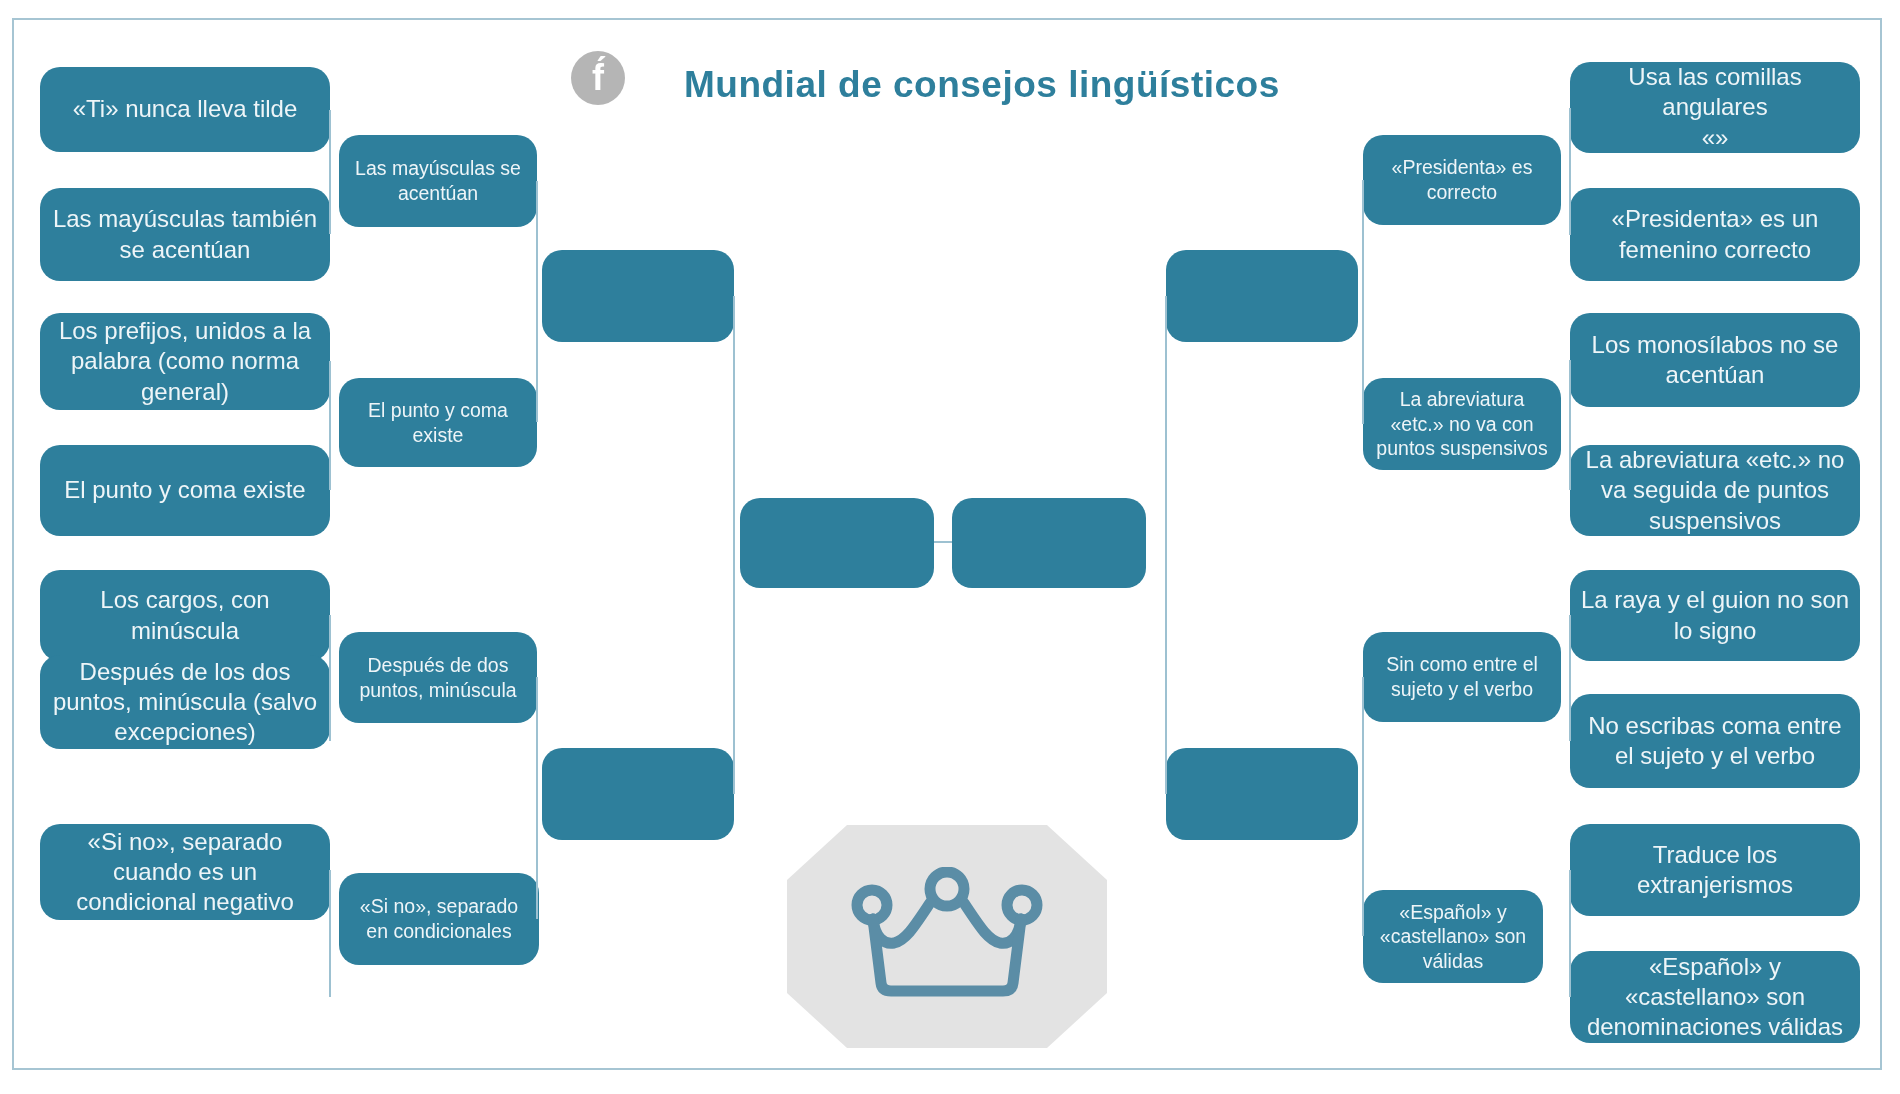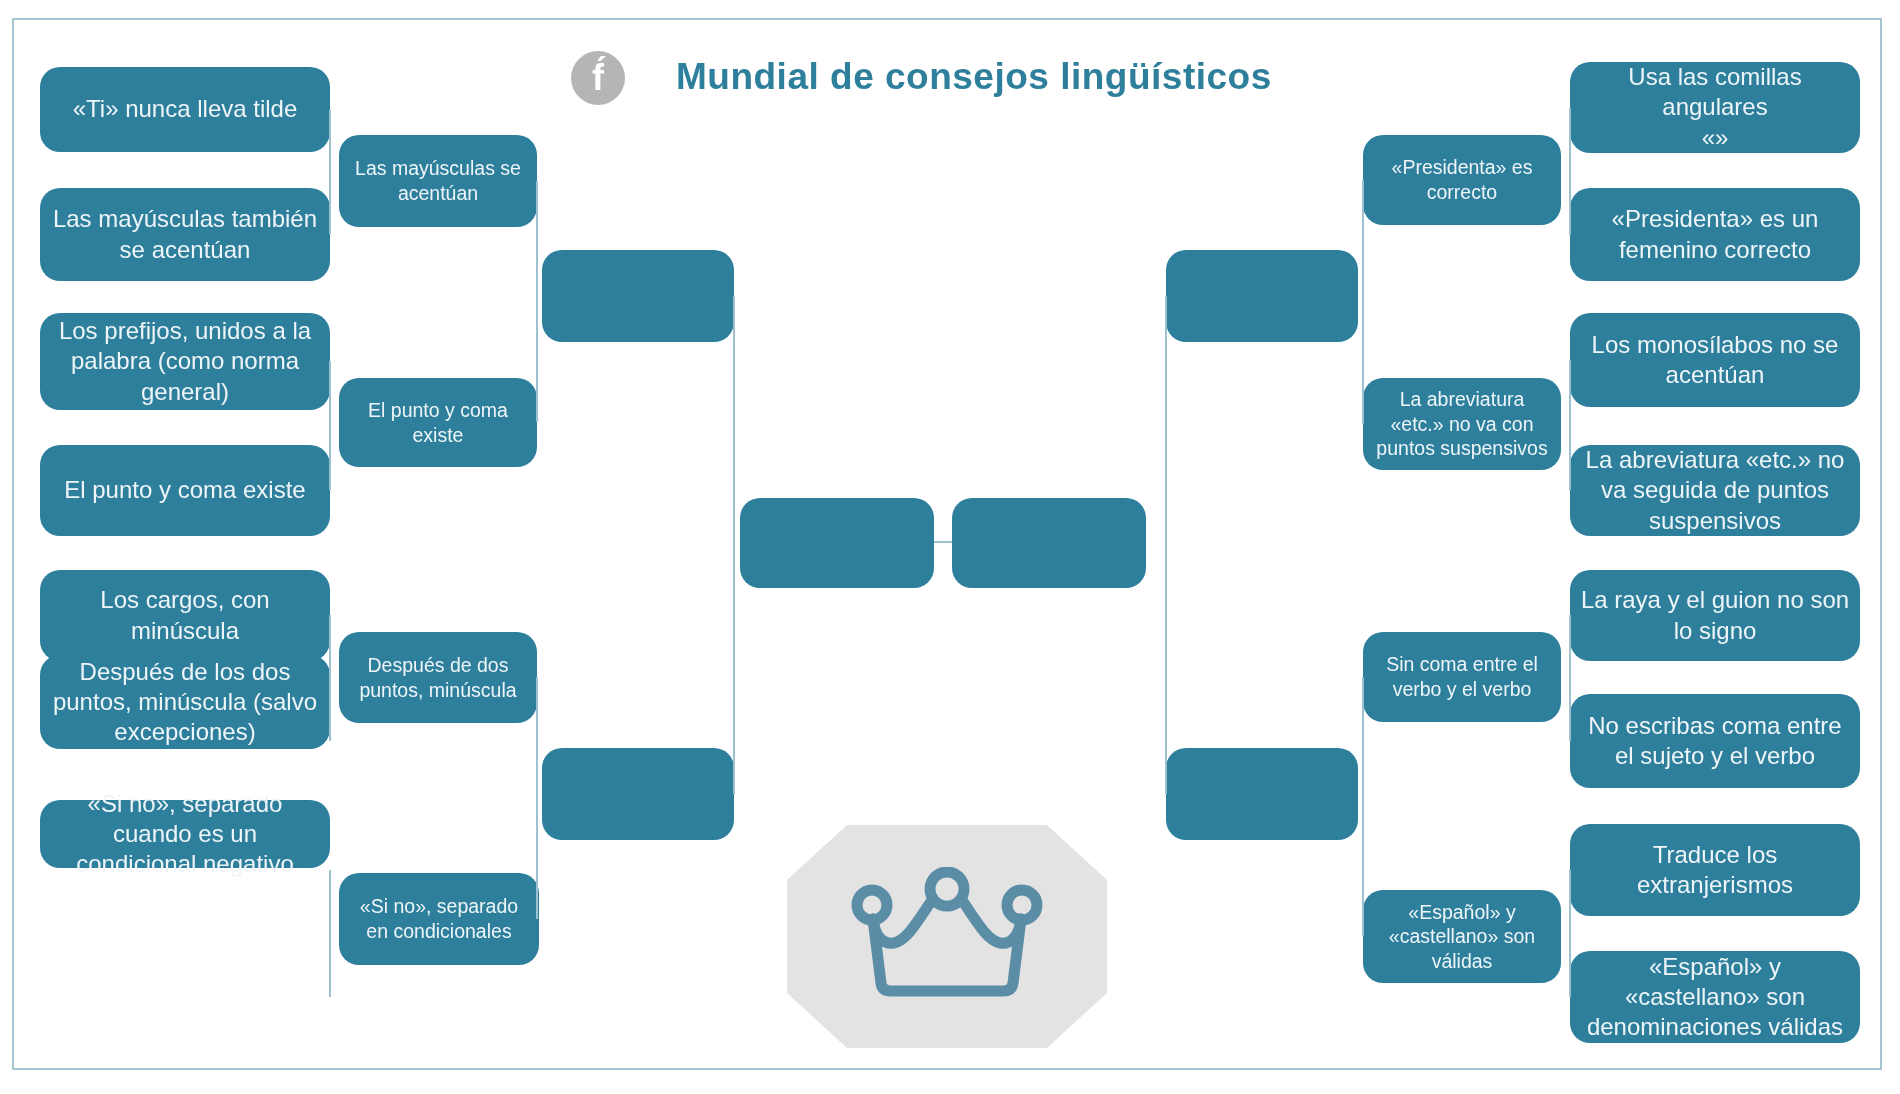--- a/index.html
+++ b/index.html
@@ -3,21 +3,21 @@
 <meta charset="utf-8">
 <style>
   html,body{margin:0;padding:0;background:#ffffff;}
   .stage{position:relative;width:1900px;height:1094px;background:#ffffff;overflow:hidden;
          font-family:"Liberation Sans",sans-serif;}
   .frame{position:absolute;left:12px;top:18px;width:1870px;height:1052px;
          border:2px solid var(--frame,#a6c5d3);box-sizing:border-box;background:#ffffff;}
   .logo{position:absolute;left:571px;top:51px;width:54px;height:54px;border-radius:50%;
         background:var(--logo_bg,#b5b5b5);color:#ffffff;display:flex;align-items:center;
         justify-content:center;font-size:36px;font-weight:600;line-height:1;}
-  h1.title{position:absolute;left:668px;top:48px;margin:8px;font-size:37px;font-weight:700;
+  h1.title{position:absolute;left:668px;top:48px;margin:16px;font-size:37px;font-weight:700;
         color:var(--title,#2e7f9c);letter-spacing:0.5px;white-space:nowrap;}
   .box{position:absolute;background:var(--box,#2e7f9c);border-radius:20px;color:#eef5f8;
        display:flex;align-items:center;justify-content:center;text-align:center;
        white-space:pre-line;box-sizing:border-box;padding:0 10px;line-height:1.26;}
   .r1{font-size:24px;}
   .r2{font-size:19.5px;}
   .vline{position:absolute;width:2px;background:var(--connector,#9dc1d1);}
   .hline{position:absolute;height:2px;background:var(--connector,#9dc1d1);}
   .platform{position:absolute;left:787px;top:825px;width:320px;height:223px;
         background:var(--crown_bg,#e3e3e3);
@@ -34,40 +34,40 @@
     <span>f́</span>
   </div>
   <h1 class="title">Mundial de consejos lingüísticos</h1>
 
   <div class="box r1" style="left:40px;top:67px;width:290px;height:85px">«Ti» nunca lleva tilde</div>
   <div class="box r1" style="left:40px;top:188px;width:290px;height:93px">Las mayúsculas también se acentúan</div>
   <div class="box r1" style="left:40px;top:313px;width:290px;height:97px">Los prefijos, unidos a la palabra (como norma general)</div>
   <div class="box r1" style="left:40px;top:445px;width:290px;height:91px">El punto y coma existe</div>
   <div class="box r1" style="left:40px;top:570px;width:290px;height:91px">Los cargos, con minúscula</div>
   <div class="box r1" style="left:40px;top:655px;width:290px;height:94px">Después de los dos puntos, minúscula (salvo excepciones)</div>
-  <div class="box r1" style="left:40px;top:800px;width:290px;height:68px">«Si no», separado cuando es un condicional negativo</div>
+  <div class="box r1" style="left:40px;top:824px;width:290px;height:96px">«Si no», separado cuando es un condicional negativo</div>
 
   <div class="box r2" style="left:339px;top:135px;width:198px;height:92px">Las mayúsculas se acentúan</div>
   <div class="box r2" style="left:339px;top:378px;width:198px;height:89px">El punto y coma existe</div>
   <div class="box r2" style="left:339px;top:632px;width:198px;height:91px">Después de dos puntos, minúscula</div>
   <div class="box r2" style="left:339px;top:873px;width:200px;height:92px">«Si no», separado en condicionales</div>
 
   <div class="box" style="left:542px;top:250px;width:192px;height:92px"></div>
   <div class="box" style="left:542px;top:748px;width:192px;height:92px"></div>
 
   <div class="box" style="left:740px;top:498px;width:194px;height:90px"></div>
   <div class="box" style="left:952px;top:498px;width:194px;height:90px"></div>
 
   <div class="box" style="left:1166px;top:250px;width:192px;height:92px"></div>
   <div class="box" style="left:1166px;top:748px;width:192px;height:92px"></div>
 
   <div class="box r2" style="left:1363px;top:135px;width:198px;height:90px">«Presidenta» es correcto</div>
   <div class="box r2" style="left:1363px;top:378px;width:198px;height:92px">La abreviatura «etc.» no va con puntos suspensivos</div>
-  <div class="box r2" style="left:1363px;top:632px;width:198px;height:90px">Sin coma entre el verbo y el verbo</div>
-  <div class="box r2" style="left:1363px;top:890px;width:198px;height:93px">«Español» y «castellano» son válidas</div>
+  <div class="box r2" style="left:1363px;top:632px;width:198px;height:90px">Sin como entre el sujeto y el verbo</div>
+  <div class="box r2" style="left:1363px;top:890px;width:180px;height:93px">«Español» y «castellano» son válidas</div>
 
   <div class="box r1" style="left:1570px;top:62px;width:290px;height:91px">Usa las comillas
 angulares
 «»</div>
   <div class="box r1" style="left:1570px;top:188px;width:290px;height:93px">«Presidenta» es un femenino correcto</div>
   <div class="box r1" style="left:1570px;top:313px;width:290px;height:94px">Los monosílabos no se acentúan</div>
   <div class="box r1" style="left:1570px;top:445px;width:290px;height:91px">La abreviatura «etc.» no va seguida de puntos suspensivos</div>
   <div class="box r1" style="left:1570px;top:570px;width:290px;height:91px">La raya y el guion no son lo signo</div>
   <div class="box r1" style="left:1570px;top:694px;width:290px;height:94px">No escribas coma entre el sujeto y el verbo</div>
   <div class="box r1" style="left:1570px;top:824px;width:290px;height:92px">Traduce los extranjerismos</div>

